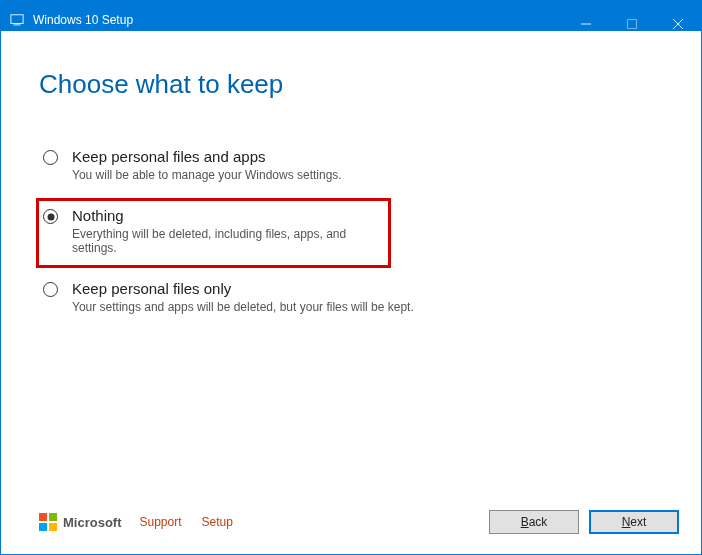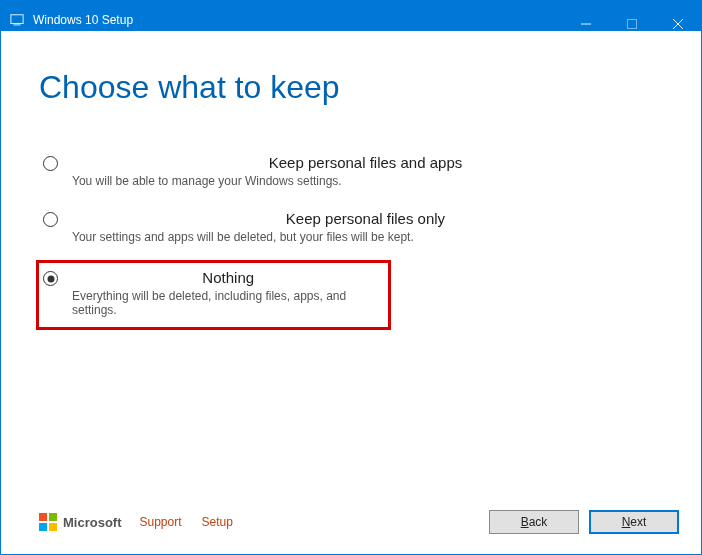--- a/index.html
+++ b/index.html
@@ -48,21 +48,21 @@
       opacity: 0.9;
     }
     .win-btn svg { display: block; }
     .win-btn.maximize { opacity: 0.45; }
     .content {
       flex: 1;
       padding: 38px 38px 0 38px;
       position: relative;
     }
     .heading {
-      font-size: 32px;
+      font-size: 26px;
       font-weight: 400;
       color: #0063b1;
       margin-bottom: 42px;
     }
     .options { }
     .option {
       display: flex;
       align-items: flex-start;
       padding: 6px 4px 10px 4px;
       margin-bottom: 6px;
@@ -92,21 +92,20 @@
       border-radius: 50%;
       top: 50%;
       left: 50%;
       transform: translate(-50%, -50%);
     }
     .option .texts { flex: 1; }
     .option .label {
       font-size: 15px;
       color: #222;
       margin-bottom: 3px;
-      text-align: center;
     }
     .option .desc {
       font-size: 12px;
       color: #555;
     }
     .footer {
       height: 54px;
       display: flex;
       align-items: center;
       padding: 0 22px 10px 38px;
@@ -195,33 +194,33 @@
     <div class="options">
 
       <div class="option">
         <span class="radio"></span>
         <div class="texts">
           <div class="label">Keep personal files and apps</div>
           <div class="desc">You will be able to manage your Windows settings.</div>
         </div>
       </div>
 
+      <div class="option highlight">
+        <span class="radio checked"></span>
+        <div class="texts">
+          <div class="label">Nothing</div>
+          <div class="desc">Everything will be deleted, including files, apps, and settings.</div>
+        </div>
+      </div>
+
       <div class="option">
         <span class="radio"></span>
         <div class="texts">
           <div class="label">Keep personal files only</div>
           <div class="desc">Your settings and apps will be deleted, but your files will be kept.</div>
-        </div>
-      </div>
-
-      <div class="option highlight">
-        <span class="radio checked"></span>
-        <div class="texts">
-          <div class="label">Nothing</div>
-          <div class="desc">Everything will be deleted, including files, apps, and settings.</div>
         </div>
       </div>
 
     </div>
   </div>
 
   <div class="footer">
     <span class="ms-logo">
       <span class="squares">
         <span class="sq sq1"></span>

